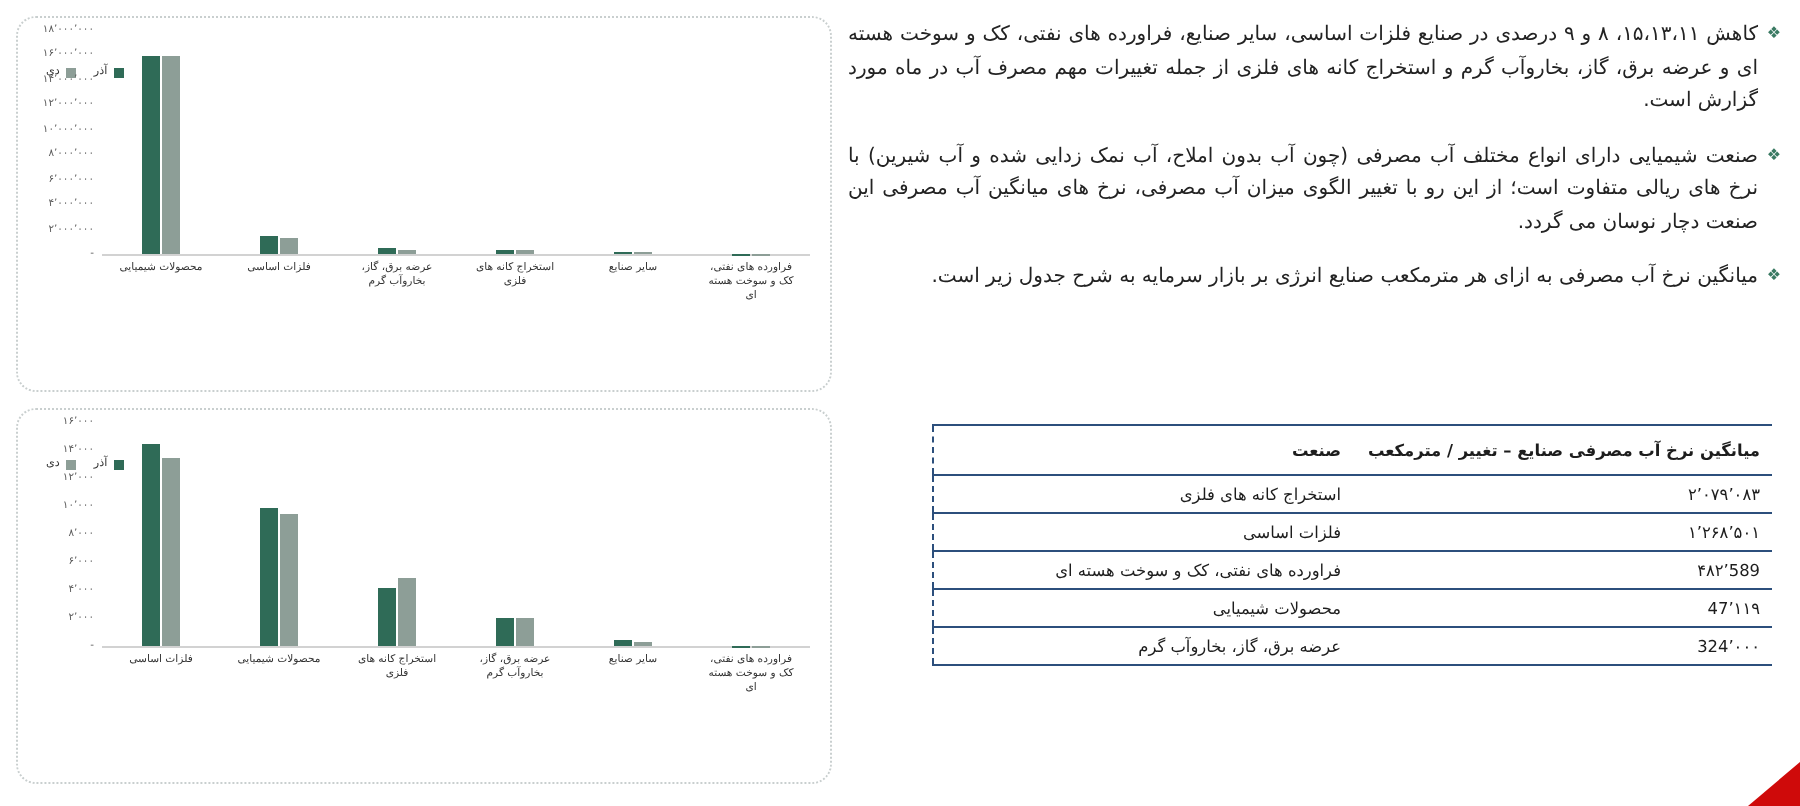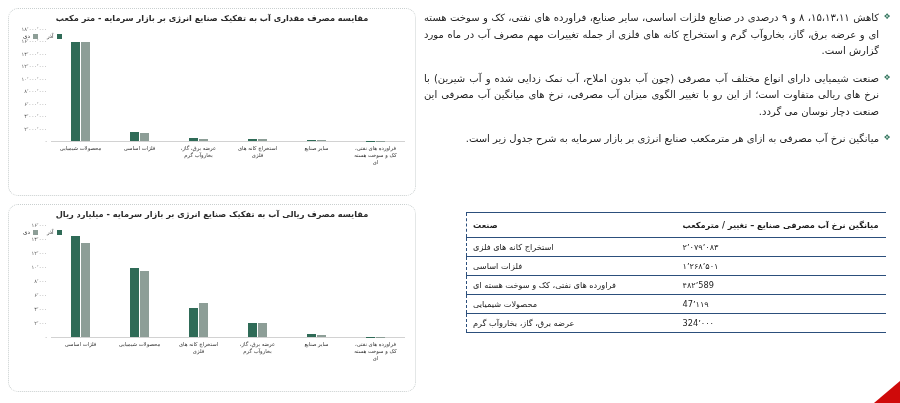--- a/index.html
+++ b/index.html
@@ -103,21 +103,21 @@
     font-size:10px;color:#232323;
     line-height:1.65;text-align:justify;
   }
 
   
   .tbl-wrap{position:absolute;left:466px;top:212px;width:420px;}
   table.rate-table{
     width:100%;border-collapse:collapse;table-layout:fixed;
   }
   table.rate-table th,table.rate-table td{
-    padding:4px 6px;font-size:8.2px;color:#1d1d1d;text-align:left;
+    padding:4px 6px;font-size:8.2px;color:#1d1d1d;text-align:right;
     border-top:1.4px solid #2c4f7c;
     border-bottom:1.4px solid #2c4f7c;
   }
   table.rate-table thead th{font-weight:bold;padding:7px 6px;}
   table.rate-table tbody td{border-top:none;}
   table.rate-table tbody tr td{border-bottom:1.1px solid #2c4f7c;}
   table.rate-table th.col-ind,table.rate-table td.col-ind{
     width:50%;border-left:1.4px dashed #2c4f7c;
   }
   table.rate-table th.col-val,table.rate-table td.col-val{
@@ -132,21 +132,20 @@
   }
 </style>
 </head>
 <body>
 
 <div class="page">
 
   <div class="left-col">
 
     <div class="chart-card one">
-      <div class="chart-title">مقایسه مصرف مقداری آب به تفکیک صنایع انرژی بر بازار سرمایه - متر مکعب</div>
       <div class="legend-wrap">
         <div class="legend-item">
           <span class="legend-swatch" style="background:#2f6b57"></span>
           <span class="legend-label">آذر</span>
         </div>
         <div class="legend-item">
           <span class="legend-swatch" style="background:#8d9e97"></span>
           <span class="legend-label">دی</span>
         </div>
       </div>
@@ -196,21 +195,20 @@
             <div class="xlabel">فلزات اساسی</div>
             <div class="xlabel">عرضه برق، گاز، بخاروآب گرم</div>
             <div class="xlabel">استخراج کانه های فلزی</div>
             <div class="xlabel">سایر صنایع</div>
             <div class="xlabel">فراورده های نفتی، کک و سوخت هسته ای</div>
           </div>
       </div>
     </div>
 
     <div class="chart-card two">
-      <div class="chart-title">مقایسه مصرف ریالی آب به تفکیک صنایع انرژی بر بازار سرمایه - میلیارد ریال</div>
       <div class="legend-wrap">
         <div class="legend-item">
           <span class="legend-swatch" style="background:#2f6b57"></span>
           <span class="legend-label">آذر</span>
         </div>
         <div class="legend-item">
           <span class="legend-swatch" style="background:#8d9e97"></span>
           <span class="legend-label">دی</span>
         </div>
       </div>

